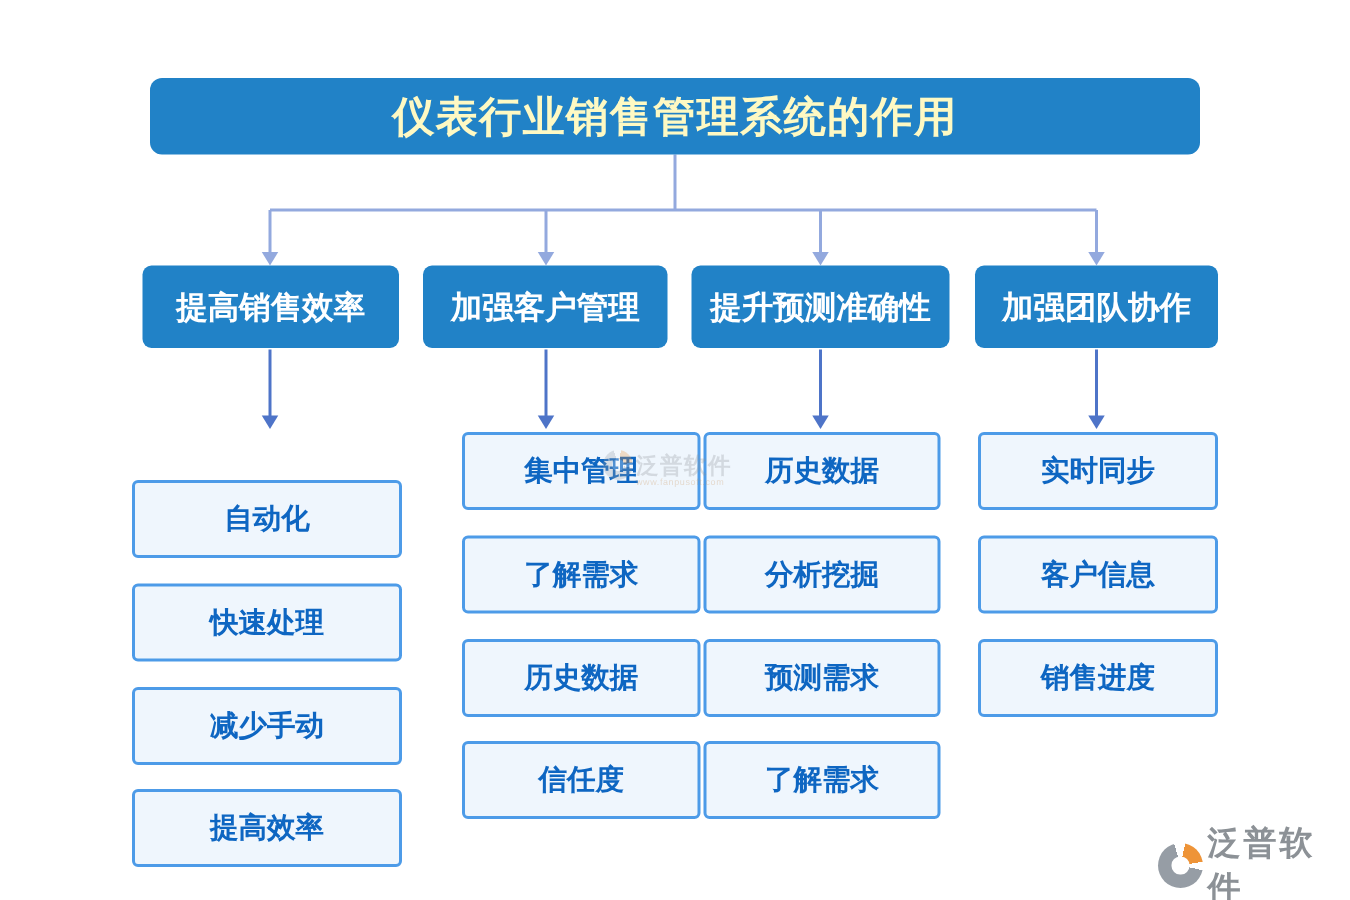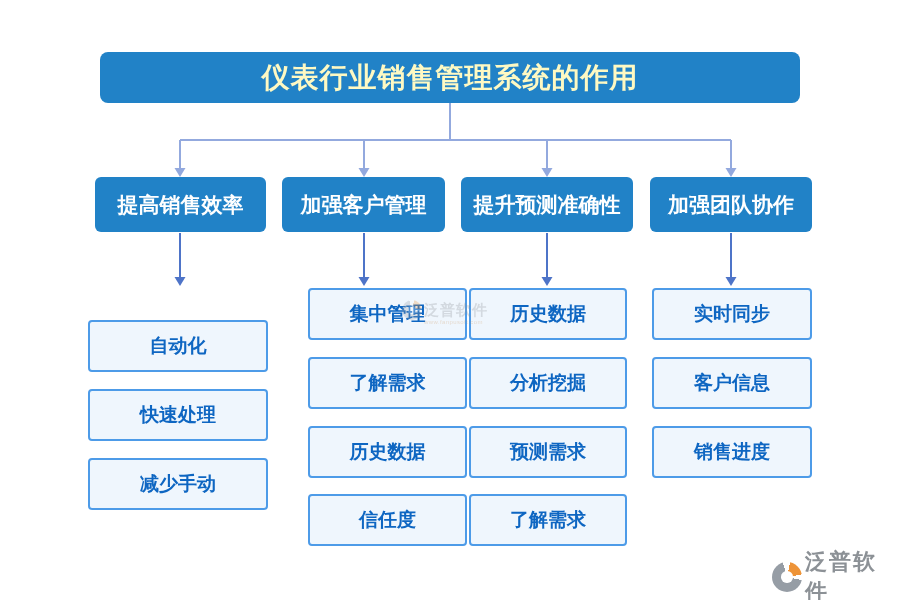--- a/index.html
+++ b/index.html
@@ -110,20 +110,21 @@
   <div class="title-box">仪表行业销售管理系统的作用</div>
 
   <div class="hdr c1">提高销售效率</div>
   <div class="hdr c2">加强客户管理</div>
   <div class="hdr c3">提升预测准确性</div>
   <div class="hdr c4">加强团队协作</div>
 
   <div class="leaf c1 r1">自动化</div>
   <div class="leaf c1 r2">快速处理</div>
   <div class="leaf c1 r3">减少手动</div>
+  <div class="leaf c1 r4">提高效率</div>
 
   <div class="leaf c2 r1">集中管理</div>
   <div class="leaf c2 r2">了解需求</div>
   <div class="leaf c2 r3">历史数据</div>
   <div class="leaf c2 r4">信任度</div>
 
   <div class="leaf c3 r1">历史数据</div>
   <div class="leaf c3 r2">分析挖掘</div>
   <div class="leaf c3 r3">预测需求</div>
   <div class="leaf c3 r4">了解需求</div>

